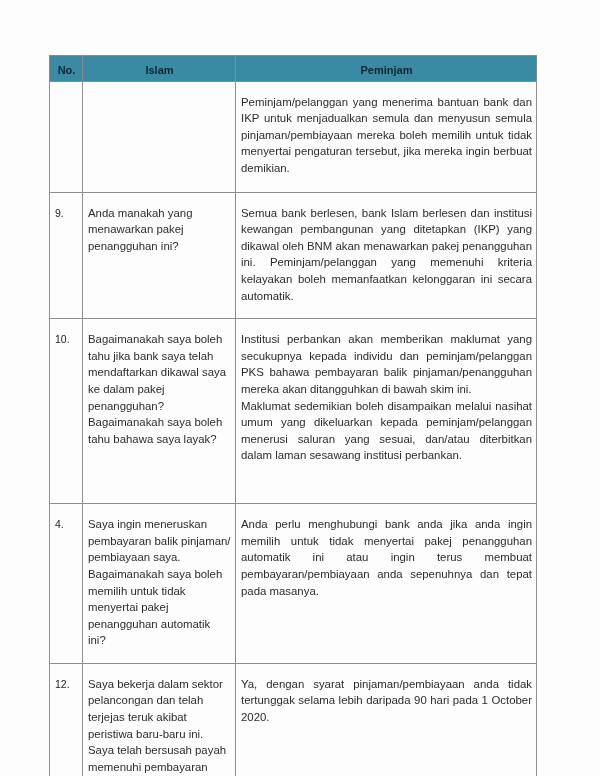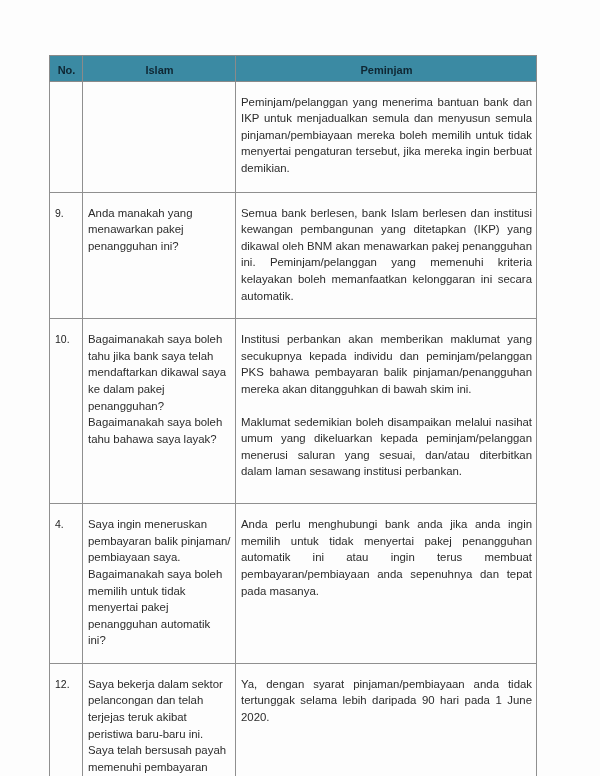--- a/index.html
+++ b/index.html
@@ -9,21 +9,21 @@
   table.faq { position: absolute; left: 49px; top: 55px; width: 487px;
               border-collapse: collapse; table-layout: fixed; font-size: 11.4px; line-height: 16.6px; }
   table.faq col.c-no { width: 33px; }
   table.faq col.c-q { width: 153px; }
   table.faq col.c-a { width: 301px; }
   table.faq th { background: #3b8aa3; color: #0f2733; font-weight: bold; text-align: center;
                  padding: 6px 4px 2px 5px; border: 1px solid #8a8a8a; height: 16px; font-size: 11px; }
   table.faq td { border: 1px solid #8f8f8f; vertical-align: top; padding: 12px 4px 14px 5px; }
   td.no { font-size: 10.5px; font-weight: normal; color: #222; }
   td.ans p { margin: 0; text-align: justify; }
-  td.ans p + p { margin-top: 16px; }
+  td.ans p + p { }
   tr.r-cont td { padding-bottom: 15px; }
   tr.r-9 td { height: 96px; }
   tr.r-10 td { height: 158px; }
   tr.r-11 td { height: 120px; }
   tr.r-12 td { height: 118px; padding-bottom: 2px; }
 </style>
 </head>
 <body>
 
 <div class="page">
@@ -67,18 +67,18 @@
         <td class="no">4.</td>
         <td class="q">Saya ingin meneruskan pembayaran balik pinjaman/ pembiayaan saya. Bagaimanakah saya boleh memilih untuk tidak menyertai pakej penangguhan automatik ini?</td>
         <td class="ans">
           <p>Anda perlu menghubungi bank anda jika anda ingin memilih untuk tidak menyertai pakej penangguhan automatik ini atau ingin terus membuat pembayaran/pembiayaan anda sepenuhnya dan tepat pada masanya.</p>
         </td>
       </tr>
       <tr class="r-12">
         <td class="no">12.</td>
         <td class="q">Saya bekerja dalam sektor pelancongan dan telah terjejas teruk akibat peristiwa baru-baru ini. Saya telah bersusah payah memenuhi pembayaran gadai janji bulanan saya sejak</td>
         <td class="ans">
-          <p>Ya, dengan syarat pinjaman/pembiayaan anda tidak tertunggak selama lebih daripada 90 hari pada 1 June 2020.</p>
+          <p>Ya, dengan syarat pinjaman/pembiayaan anda tidak tertunggak selama lebih daripada 90 hari pada 1 October 2020.</p>
         </td>
       </tr>
     </tbody>
   </table>
 </div>
 
 </body></html>

